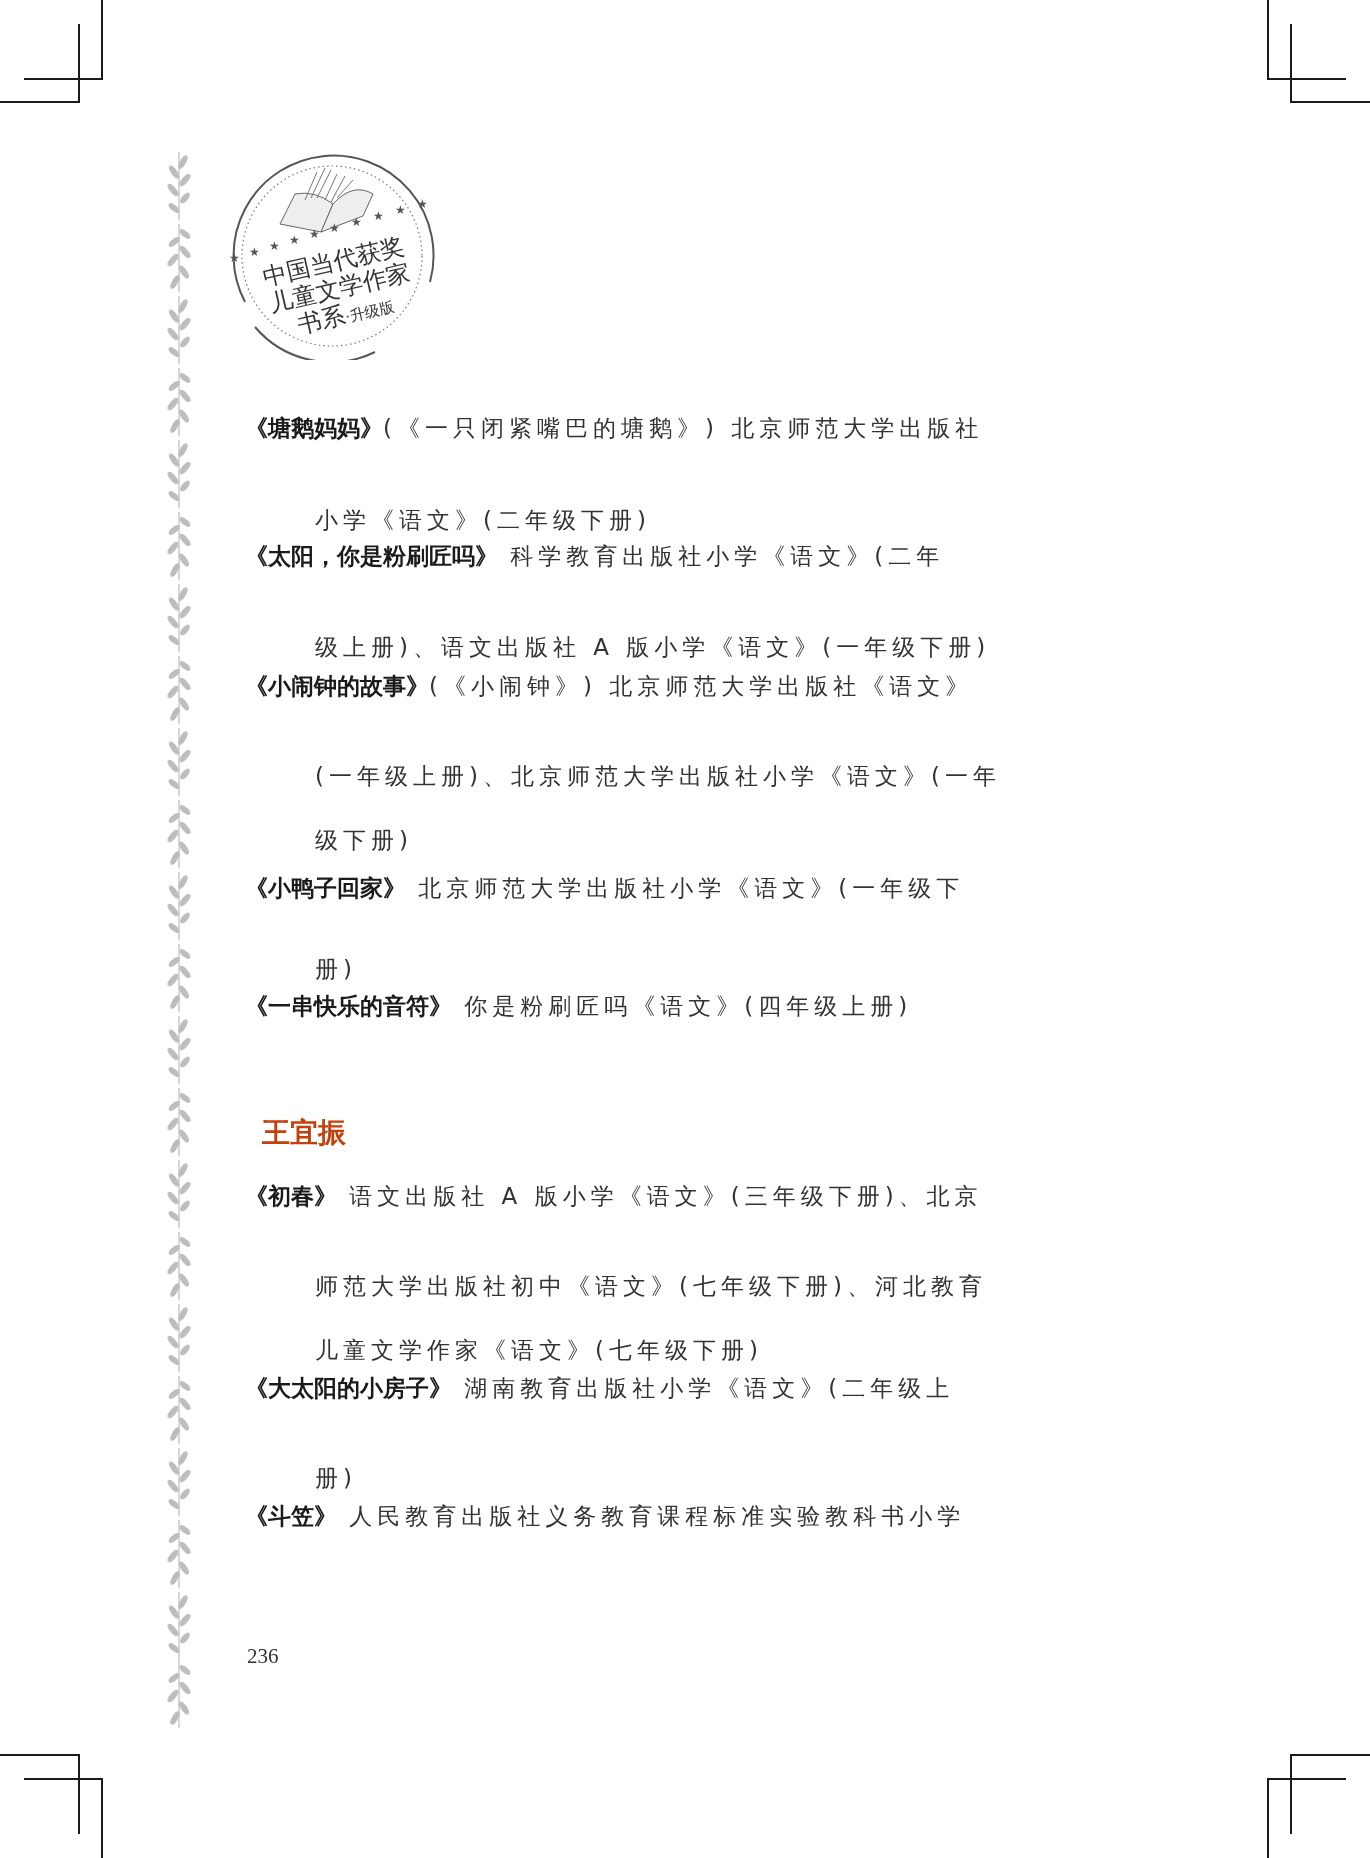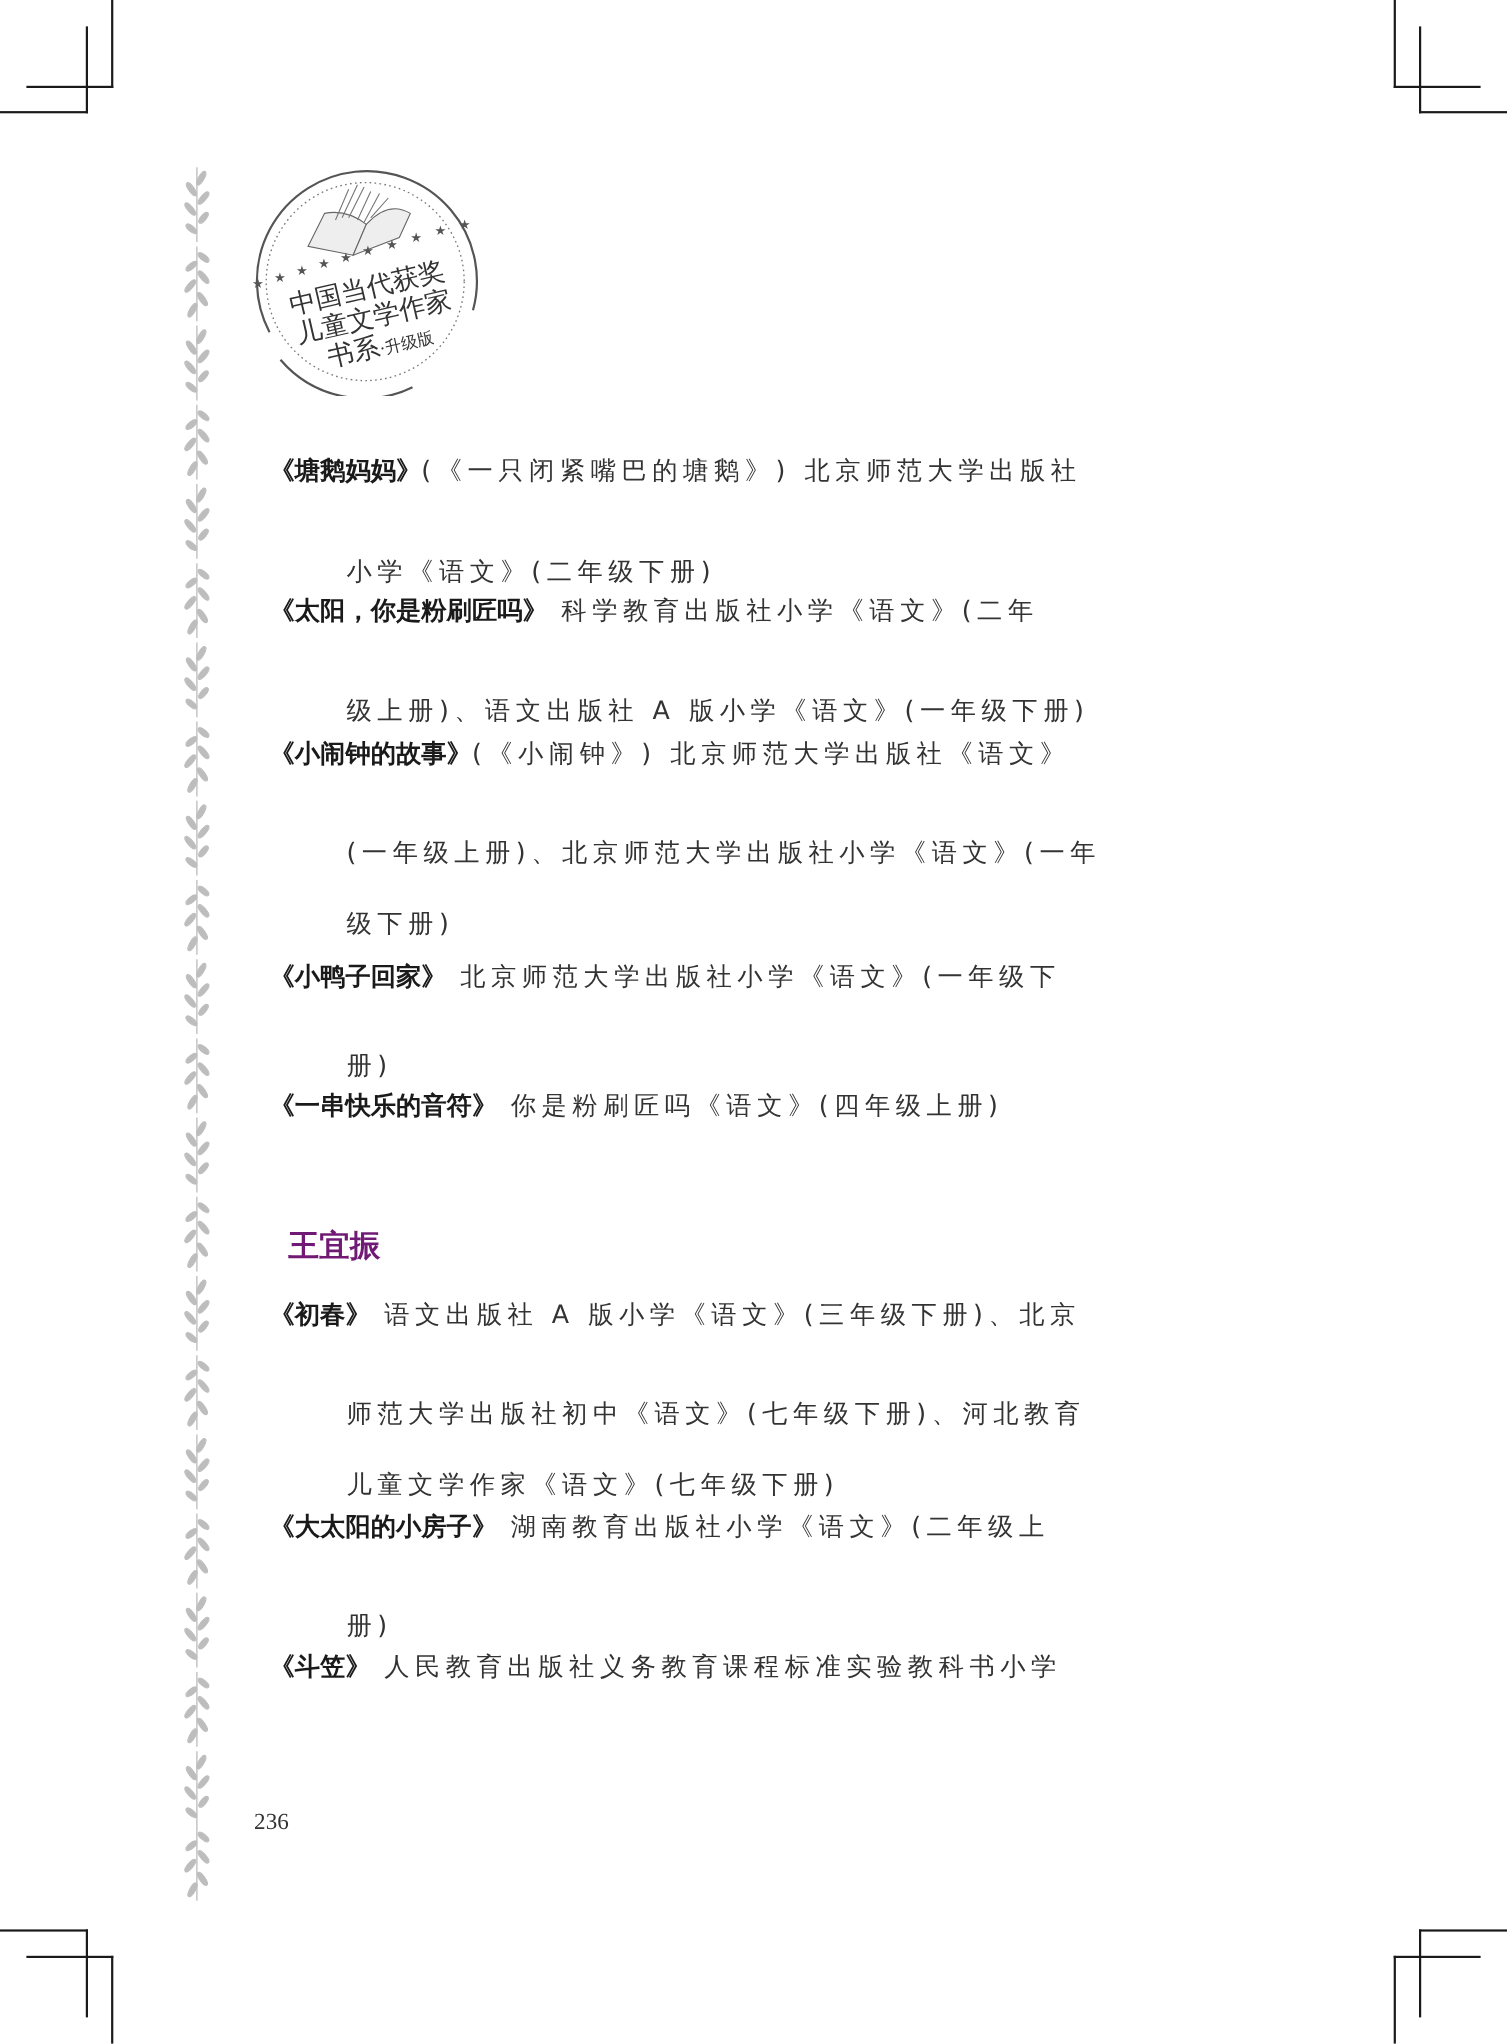--- a/index.html
+++ b/index.html
@@ -15,24 +15,24 @@
   .line {
     position: absolute; left: 0; height: 46px; line-height: 46px;
     white-space: nowrap; font-size: 23px;
   }
   .line.cont { left: 70px; margin-top: 27px; }
   .title { font-weight: bold; color: #1a1a1a; letter-spacing: 0px; }
   .body { color: #333; font-weight: normal; letter-spacing: 5px;
           font-family: "DejaVu Sans", "Liberation Sans", sans-serif; }
   .author {
     position: absolute; left: 262px; top: 1111px; font-size: 28px; font-weight: bold;
-    color: #701a75; line-height: 44px;
+    color: #c2410c; line-height: 44px;
   }
   .pagenum {
-    position: absolute; left: 231px; top: 1644px; font-size: 21px; color: #333;
+    position: absolute; left: 247px; top: 1644px; font-size: 21px; color: #333;
     font-family: "Liberation Serif", "DejaVu Serif", serif;
   }
 </style>
 </head>
 <body>
 
 <div class="crop" style="left:101px;top:0;width:2px;height:80px;"></div>
 <div class="crop" style="left:24px;top:78px;width:79px;height:2px;"></div>
 <div class="crop" style="left:78px;top:24px;width:2px;height:79px;"></div>
 <div class="crop" style="left:0;top:101px;width:80px;height:2px;"></div>

